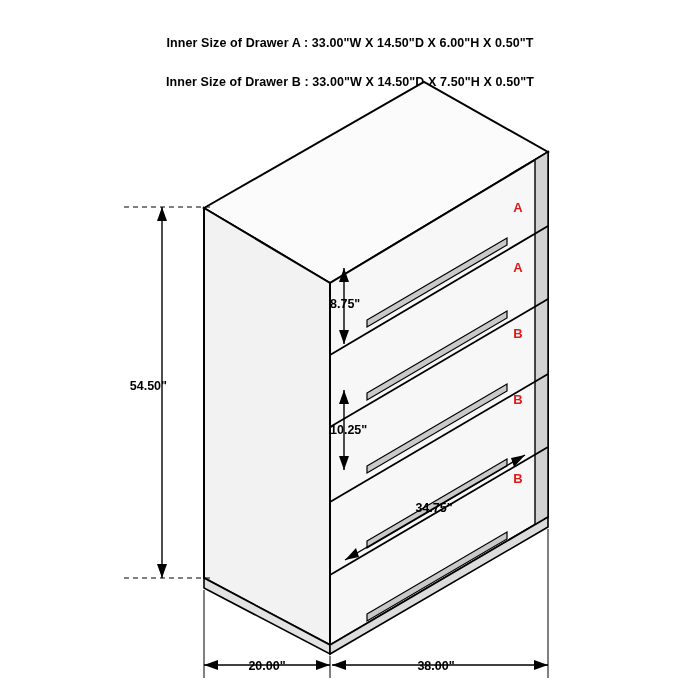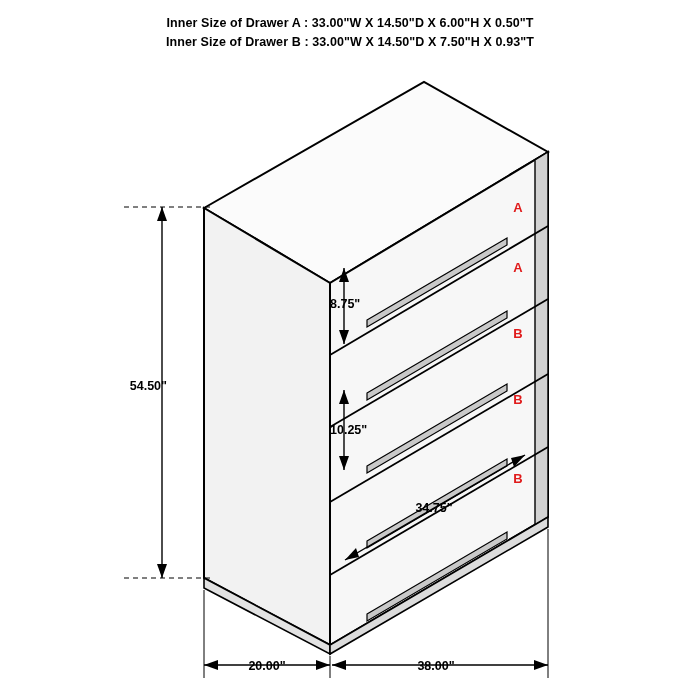--- a/index.html
+++ b/index.html
@@ -20,21 +20,21 @@
     left: 0;
     top: 14px;
     width: 700px;
     text-align: center;
     font-size: 12.5px;
     font-weight: bold;
     color: #000000;
     line-height: 19px;
     letter-spacing: 0.1px;
   }
-  .hdr div { white-space: nowrap; }
+  .hdr div { white-space: nowrap; margin-top: 20px; }
   svg#art {
     position: absolute;
     left: 0;
     top: 0;
   }
   .dimtext {
     font-family: "Liberation Sans", sans-serif;
     font-size: 12.5px;
     font-weight: bold;
     fill: #000000;
@@ -46,21 +46,21 @@
     fill: #e01b1b;
   }
 </style>
 </head>
 <body>
 
 <div id="page">
 
   <div class="hdr">
     <div>Inner Size of Drawer A : 33.00"W X 14.50"D X 6.00"H X 0.50"T</div>
-    <div>Inner Size of Drawer B : 33.00"W X 14.50"D X 7.50"H X 0.93"T</div>
+    <div>Inner Size of Drawer B : 33.00"W X 14.50"D X 7.50"H X 0.50"T</div>
   </div>
 
   <svg id="art" width="700" height="700" viewBox="0 0 700 700">
 
     <g>
 
       <polygon points="204,208 424,82 548,152 330,283" fill="#fbfbfb" stroke="#000000" stroke-width="2"></polygon>
 
       <polygon points="204,208 330,283 330,645 204,578" fill="#f2f2f2" stroke="#000000" stroke-width="2"></polygon>
 

